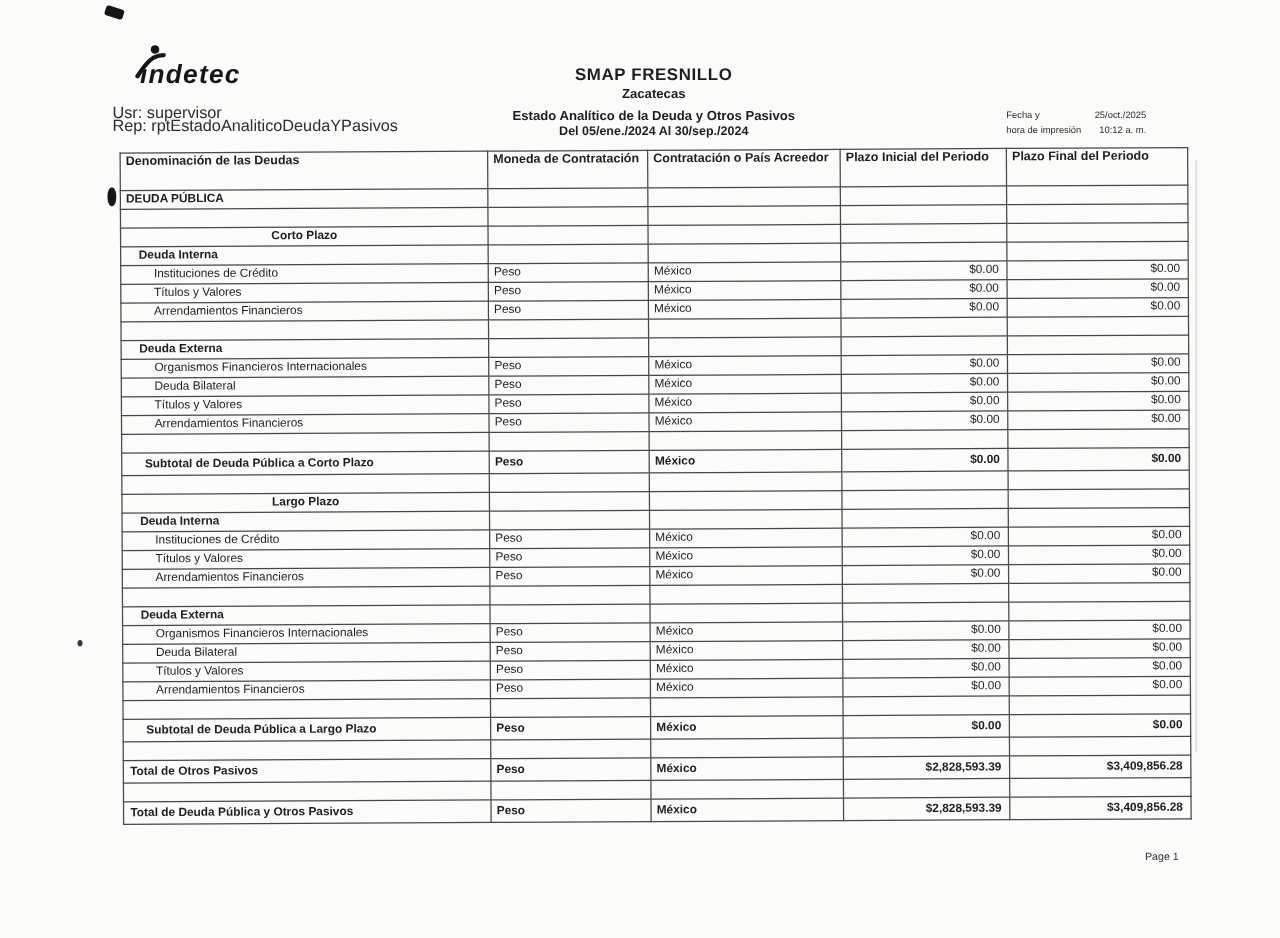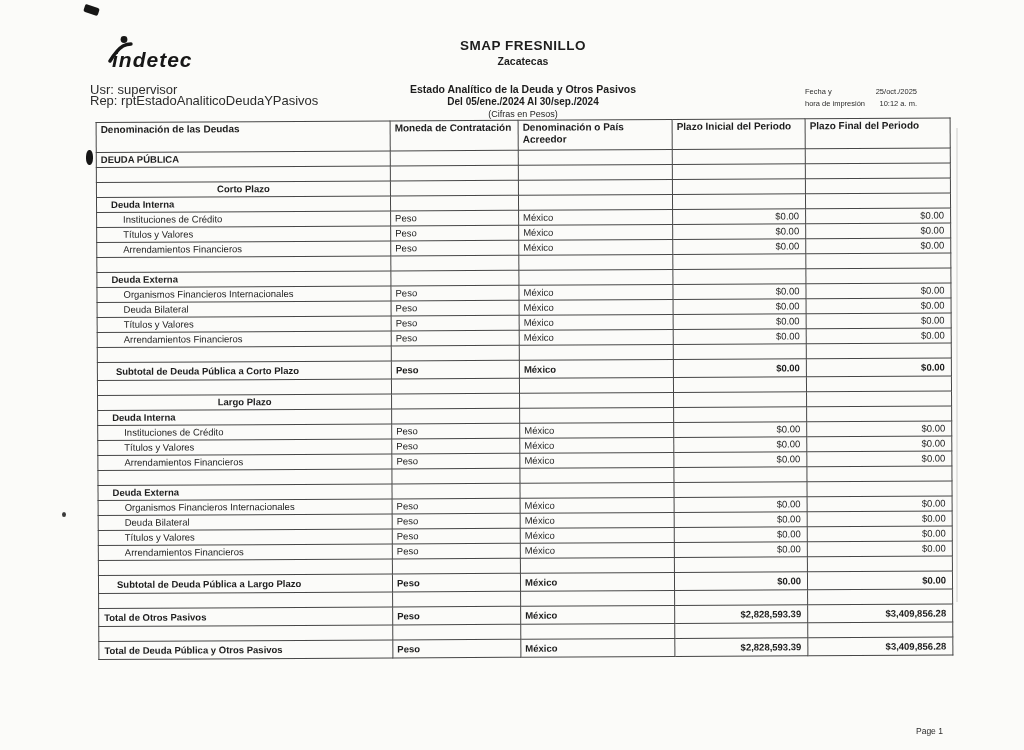--- a/index.html
+++ b/index.html
@@ -17,24 +17,24 @@
   .a1 { left:84px; top:6px;  width:15px; height:8px;  border-radius:2px; transform:rotate(18deg); }
   .a2 { left:86px; top:150px; width:7px;  height:15px; border-radius:45%; }
   .a3 { left:62px; top:512px; width:4px;  height:5px;  border-radius:50%; background:#3a3a3a; }
   .scan-edge { position:absolute; left:956px; top:128px; width:2px; height:474px; background:rgba(0,0,0,0.09); }
 
   
   .logo { position:absolute; left:112px; top:48px; height:34px; }
   .logo-figure { position:absolute; left:-4px; top:-13px; }
   .logo-text { font-size:21px; font-weight:bold; font-style:italic; letter-spacing:1px; color:#161616; }
   .meta-left { position:absolute; left:90px; top:84px; font-size:13px; color:#2c2c2c; line-height:11px; }
-  .titles { position:absolute; left:273px; top:38px; width:500px; text-align:center; }
+  .titles { position:absolute; left:273px; top:52px; width:500px; text-align:center; }
   .titles .t-main   { font-size:13.5px; font-weight:bold; letter-spacing:0.5px; }
   .titles .t-state  { font-size:10.5px; font-weight:bold; margin-top:2px; }
-  .titles .t-report { font-size:10.5px; font-weight:bold; margin-top:16px; }
+  .titles .t-report { font-size:10.5px; font-weight:bold; margin-top:6px; }
   .titles .t-period { font-size:10px;  font-weight:bold; margin-top:1px; }
   .titles .t-units  { font-size:9px;   margin-top:2px; }
   .meta-right { position:absolute; left:805px; top:86px; width:112px; font-size:7.5px; color:#2c2c2c; line-height:12px; }
   .meta-right .mr-row { display:flex; justify-content:space-between; }
 
   
   .report {
     position:absolute; left:97px; top:122px; width:854px;
     border-collapse:collapse; table-layout:fixed;
     transform:rotate(-0.3deg); transform-origin:0 50%;
@@ -54,21 +54,21 @@
   tr.row-blank td { height:11px; }
   tr.row-section td.col-denom { font-weight:bold; padding-left:4px; }
   tr.row-center  td.col-denom { font-weight:bold; text-align:center; }
   tr.row-group   td.col-denom { font-weight:bold; padding-left:14px; }
   tr.row-item    td.col-denom { padding-left:26px; }
   tr.row-subtotal td { font-weight:bold; height:17px; line-height:15px; }
   tr.row-subtotal td.col-denom { padding-left:18px; }
   tr.row-total td { font-weight:bold; height:17px; line-height:15px; }
   tr.row-total td.col-denom { padding-left:5px; }
 
-  .page-number { position:absolute; left:916px; top:680px; font-size:8.5px; color:#2c2c2c;margin-top:46px; }
+  .page-number { position:absolute; left:916px; top:680px; font-size:8.5px; color:#2c2c2c; }
 </style>
 </head>
 <body>
 
 <div class="artifact a1"></div>
 <div class="artifact a2"></div>
 <div class="artifact a3"></div>
 <div class="scan-edge"></div>
 
 <div class="logo">
@@ -82,21 +82,20 @@
 <div class="meta-left">
   <div>Usr: supervisor</div>
   <div>Rep: rptEstadoAnaliticoDeudaYPasivos</div>
 </div>
 
 <div class="titles">
   <div class="t-main">SMAP FRESNILLO</div>
   <div class="t-state">Zacatecas</div>
   <div class="t-report">Estado Analítico de la Deuda y Otros Pasivos</div>
   <div class="t-period">Del 05/ene./2024 Al 30/sep./2024</div>
-  <div class="t-units">(Cifras en Pesos)</div>
 </div>
 
 <div class="meta-right">
   <div class="mr-row">
     <span>Fecha y</span>
     <span>25/oct./2025</span>
   </div>
   <div class="mr-row">
     <span>hora de impresión</span>
     <span>10:12 a. m.</span>
@@ -108,21 +107,21 @@
     <col style="width:294px">
     <col style="width:128px">
     <col style="width:154px">
     <col style="width:133px">
     <col style="width:145px">
   </colgroup>
   <thead>
     <tr>
       <th>Denominación de las Deudas</th>
       <th>Moneda de Contratación</th>
-      <th>Denominación o País Acreedor</th>
+      <th>Contratación o País Acreedor</th>
       <th>Plazo Inicial del Periodo</th>
       <th>Plazo Final del Periodo</th>
     </tr>
   </thead>
   <tbody>
       <tr class="row-section">
         <td class="col-denom">DEUDA PÚBLICA</td>
         <td class="col-moneda">&nbsp;</td>
         <td class="col-pais">&nbsp;</td>
         <td class="col-inicial">&nbsp;</td>

